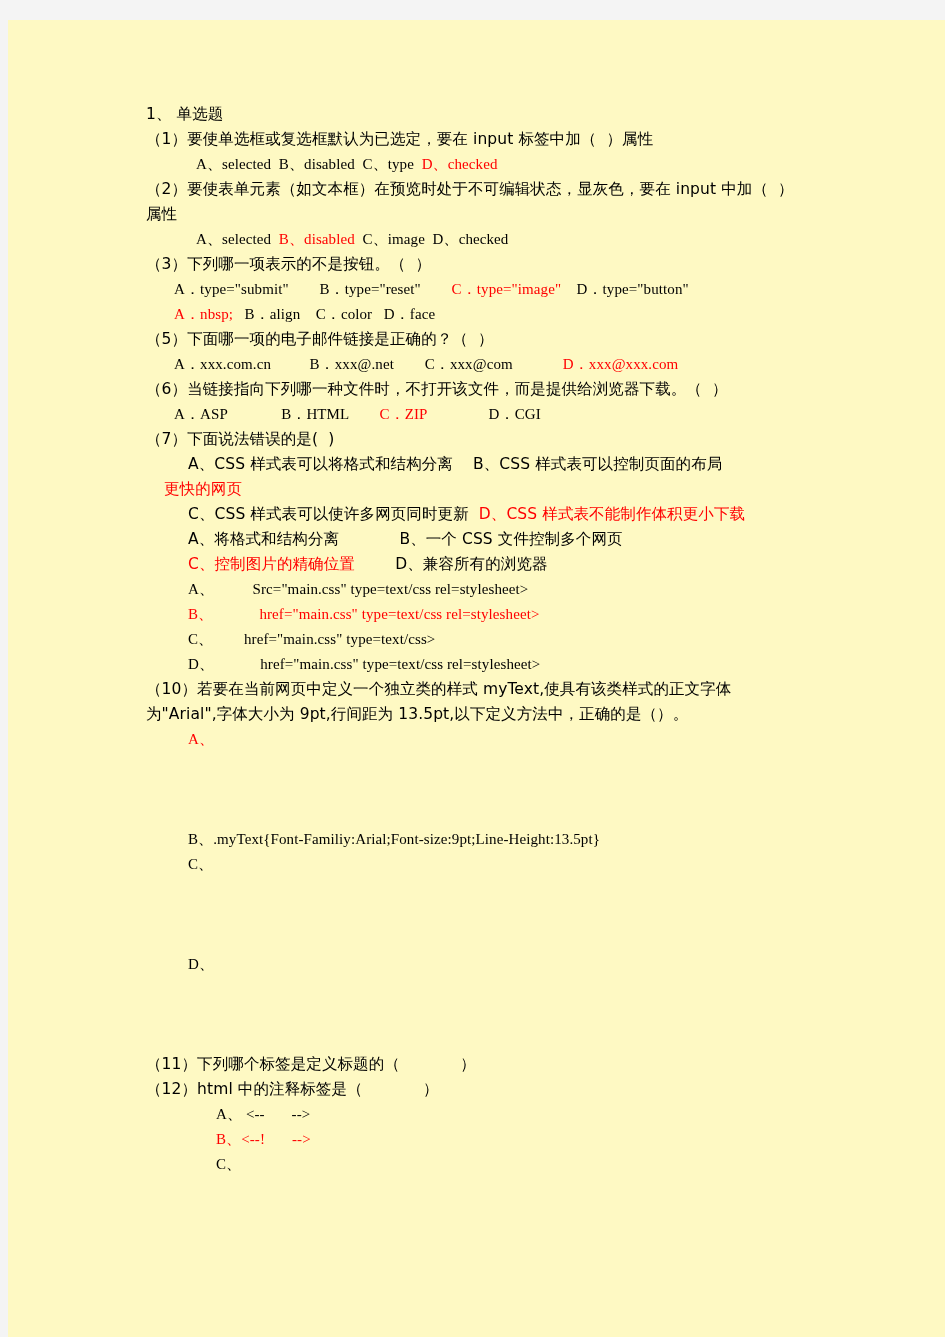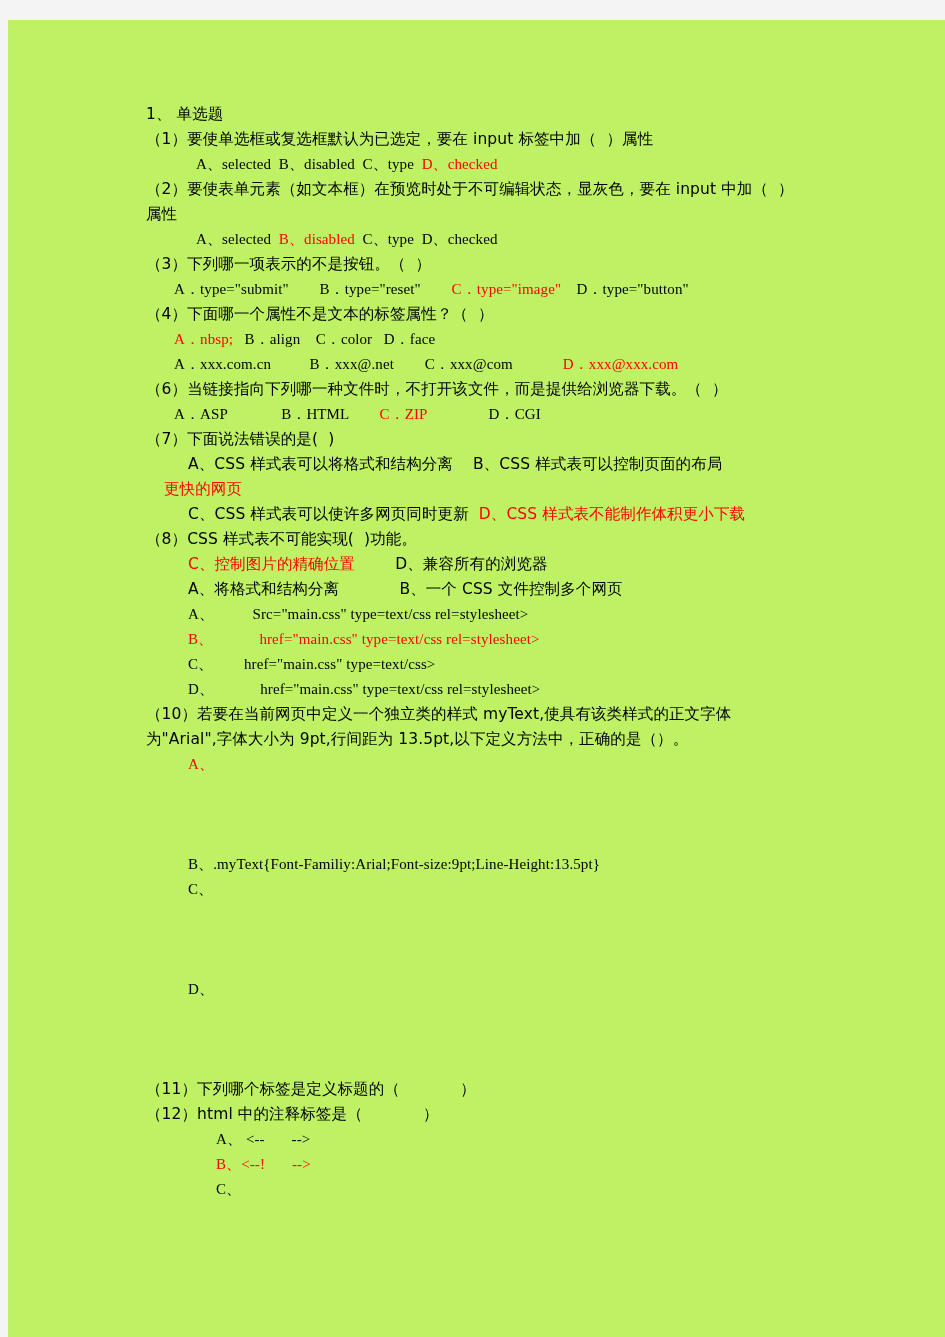--- a/index.html
+++ b/index.html
@@ -12,21 +12,21 @@
     height: 1337px;
     overflow: hidden;
     font-family: "Liberation Serif", "DejaVu Serif", serif;
   }
   #page {
     position: absolute;
     left: 8px;
     top: 20px;
     width: 937px;
     height: 1317px;
-    background: #bef264;
+    background: #fef9c3;
   }
   #content {
     position: absolute;
     left: 138px;
     top: 82px;
     width: 690px;
   }
   .ln {
     font-size: 15px;
     line-height: 25px;
@@ -48,41 +48,40 @@
 <div id="page">
   <div id="content">
 
     <div class="ln cjk">1、 单选题</div>
 
     <div class="ln cjk">（1）要使单选框或复选框默认为已选定，要在 input 标签中加（  ）属性</div>
     <div class="ln"><span class="sp" style="width:50px"></span><span>A、selected  B、disabled  C、type  </span><span class="red">D、checked</span></div>
 
     <div class="ln cjk">（2）要使表单元素（如文本框）在预览时处于不可编辑状态，显灰色，要在 input 中加（  ）</div>
     <div class="ln cjk">属性</div>
-    <div class="ln"><span class="sp" style="width:50px"></span><span>A、selected  </span><span class="red">B、disabled</span><span>  C、type  D、checked</span></div>
+    <div class="ln"><span class="sp" style="width:50px"></span><span>A、selected  </span><span class="red">B、disabled</span><span>  C、image  D、checked</span></div>
 
     <div class="ln cjk">（3）下列哪一项表示的不是按钮。（  ）</div>
     <div class="ln"><span class="sp" style="width:28px"></span><span>A．type="submit"        B．type="reset"        </span><span class="red">C．type="image"</span><span>    D．type="button"</span></div>
 
-    <div class="ln cjk">（4）下面哪一个属性不是文本的标签属性？（  ）</div>
     <div class="ln"><span class="sp" style="width:28px"></span><span class="red">A．nbsp;</span><span>   B．align    C．color   D．face</span></div>
 
+    <div class="ln cjk">（5）下面哪一项的电子邮件链接是正确的？（  ）</div>
     <div class="ln"><span class="sp" style="width:28px"></span><span>A．xxx.com.cn          B．xxx@.net        C．xxx@com             </span><span class="red">D．xxx@xxx.com</span></div>
 
     <div class="ln cjk">（6）当链接指向下列哪一种文件时，不打开该文件，而是提供给浏览器下载。（  ）</div>
     <div class="ln"><span class="sp" style="width:28px"></span><span>A．ASP              B．HTML        </span><span class="red">C．ZIP</span><span>                D．CGI</span></div>
 
     <div class="ln cjk">（7）下面说法错误的是(  )</div>
     <div class="ln cjk"><span class="sp" style="width:42px"></span><span>A、CSS 样式表可以将格式和结构分离    B、CSS 样式表可以控制页面的布局</span></div>
     <div class="ln cjk"><span class="sp" style="width:18px"></span><span class="red">更快的网页</span></div>
     <div class="ln cjk"><span class="sp" style="width:42px"></span><span>C、CSS 样式表可以使许多网页同时更新  </span><span class="red">D、CSS 样式表不能制作体积更小下载</span></div>
 
-    <div class="ln cjk">（8）CSS 样式表不可能实现(  )功能。</div>
+    <div class="ln cjk"><span class="sp" style="width:42px"></span><span>A、将格式和结构分离            B、一个 CSS 文件控制多个网页</span></div>
     <div class="ln cjk"><span class="sp" style="width:42px"></span><span class="red">C、控制图片的精确位置</span><span>        D、兼容所有的浏览器</span></div>
-    <div class="ln cjk"><span class="sp" style="width:42px"></span><span>A、将格式和结构分离            B、一个 CSS 文件控制多个网页</span></div>
 
     <div class="ln"><span class="sp" style="width:42px"></span><span>A、          Src="main.css" type=text/css rel=stylesheet&gt;</span></div>
     <div class="ln red"><span class="sp" style="width:42px"></span><span>B、            href="main.css" type=text/css rel=stylesheet&gt;</span></div>
     <div class="ln"><span class="sp" style="width:42px"></span><span>C、        href="main.css" type=text/css&gt;</span></div>
     <div class="ln"><span class="sp" style="width:42px"></span><span>D、            href="main.css" type=text/css rel=stylesheet&gt;</span></div>
 
     <div class="ln cjk">（10）若要在当前网页中定义一个独立类的样式 myText,使具有该类样式的正文字体</div>
     <div class="ln cjk">为"Arial",字体大小为 9pt,行间距为 13.5pt,以下定义方法中，正确的是（）。</div>
     <div class="ln"><span class="sp" style="width:42px"></span><span class="red">A、</span></div>
     <div class="ln blank">&nbsp;</div>

